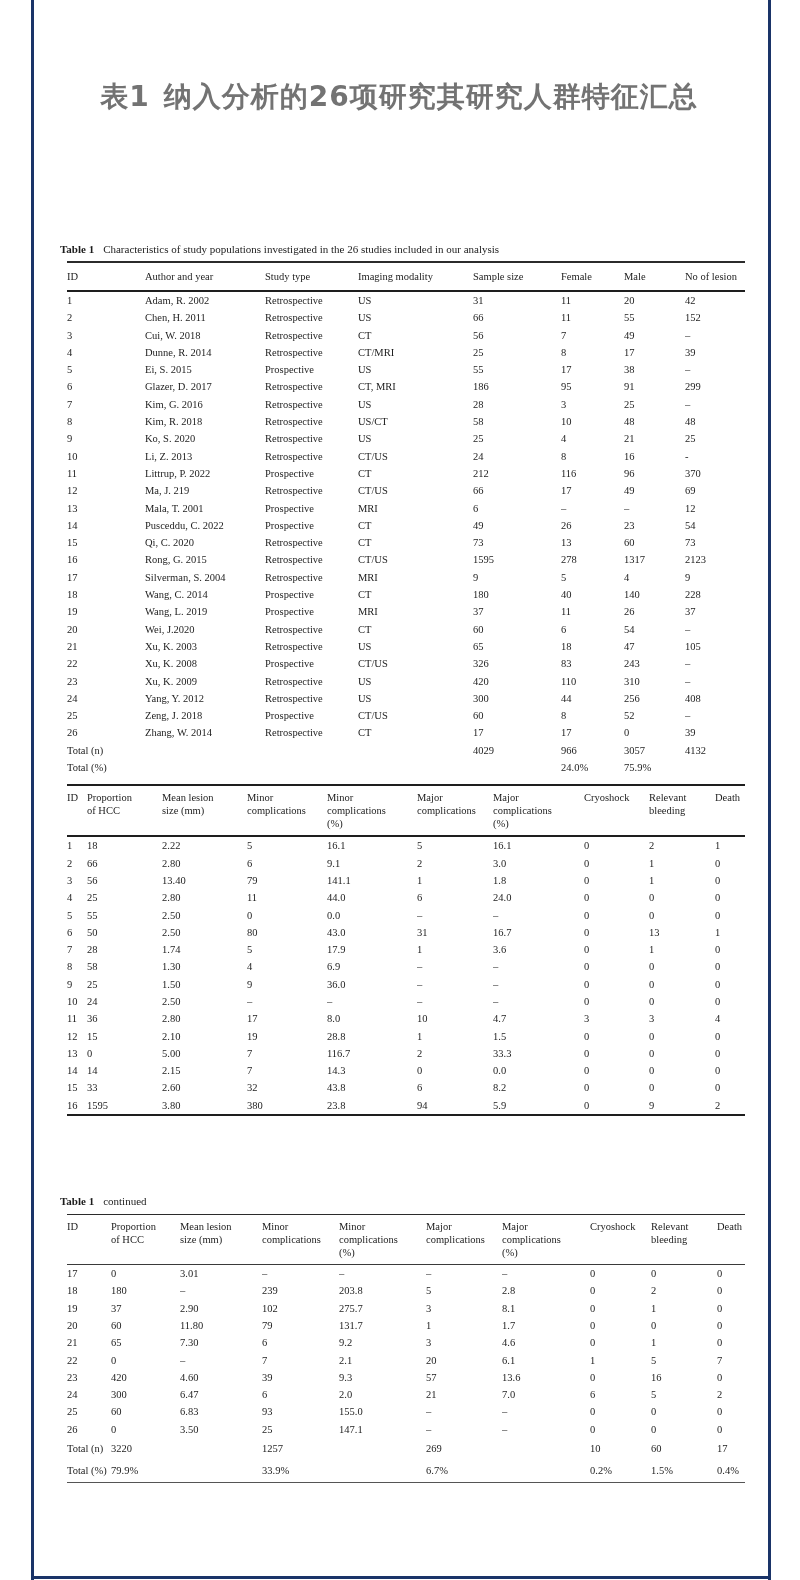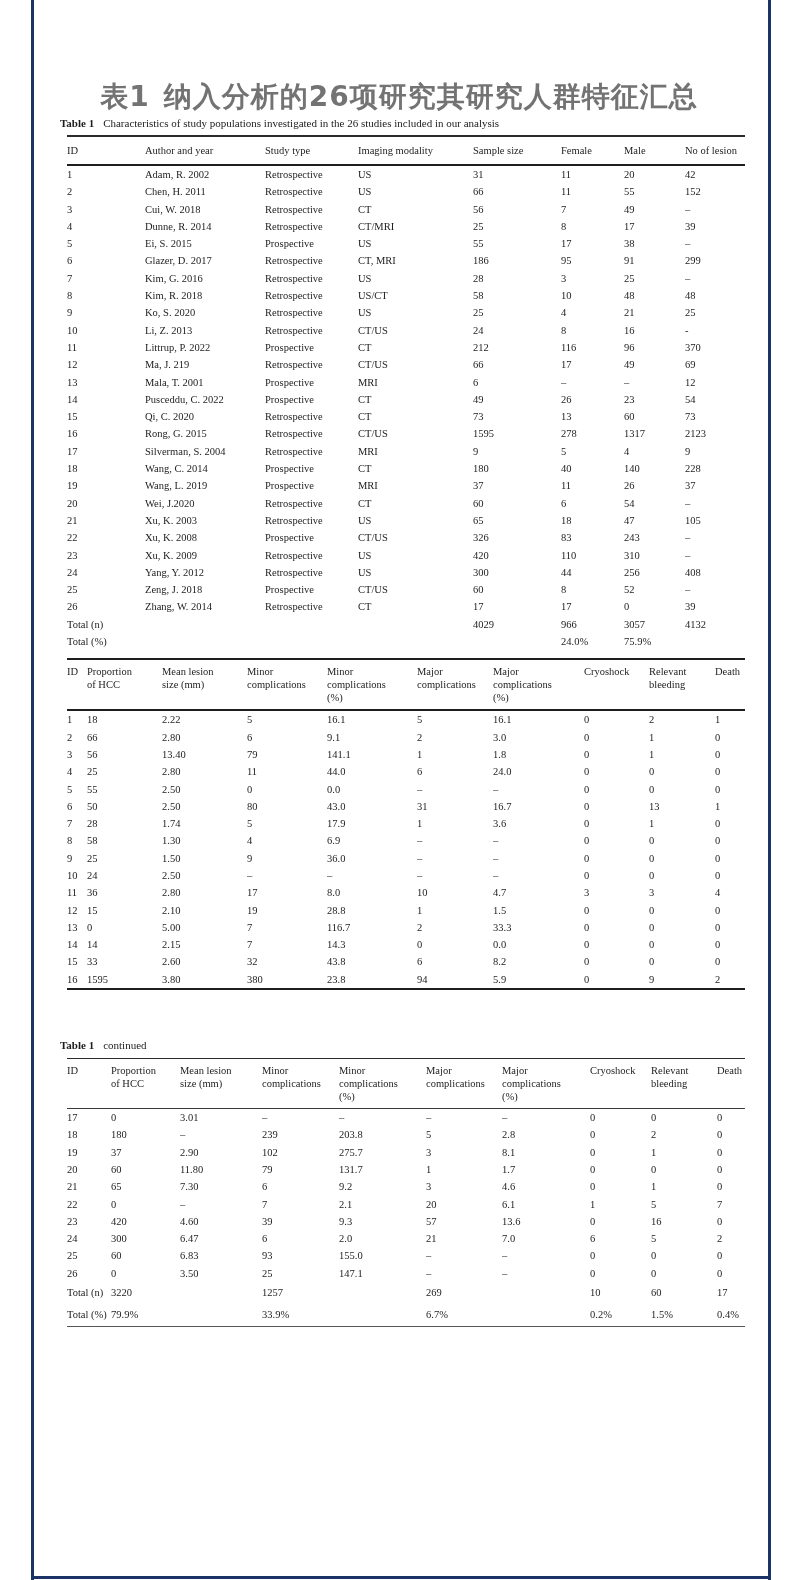--- a/index.html
+++ b/index.html
@@ -15,23 +15,23 @@
 
   .content{position:absolute;left:60px;top:0;width:678px;}
 
   .zh-title{
     margin:78px 0 0 0;text-align:center;color:#737373;
     font-family:"DejaVu Sans", sans-serif;font-weight:bold;
     font-size:28px;letter-spacing:1px;white-space:nowrap;
   }
   .zh-title .gap{display:inline-block;width:14px;}
 
-  .tcaption{font-size:11px;line-height:14px;color:#1c1c1c;}
+  .tcaption{margin-top:126px;font-size:11px;line-height:14px;color:#1c1c1c;}
   .tcaption .cap-label{font-weight:bold;margin-right:9px;}
-  .tcaption2{margin-top:48px;}
+  .tcaption2{margin-top:78px;}
 
   table{border-collapse:collapse;table-layout:fixed;width:678px;font-size:10.5px;margin:7px;}
   th,td{
     padding:0;text-align:left;vertical-align:top;font-weight:normal;
     line-height:17.3px;white-space:nowrap;overflow:hidden;color:#1d1d1d;
   }
   thead th{white-space:pre-line;line-height:13px;padding:5px 0 5px;}
 
   #t1{margin-top:5px;border-top:2px solid #2b2b2b;}
   #t1 thead th{line-height:15px;padding:6px 0 6px;}

